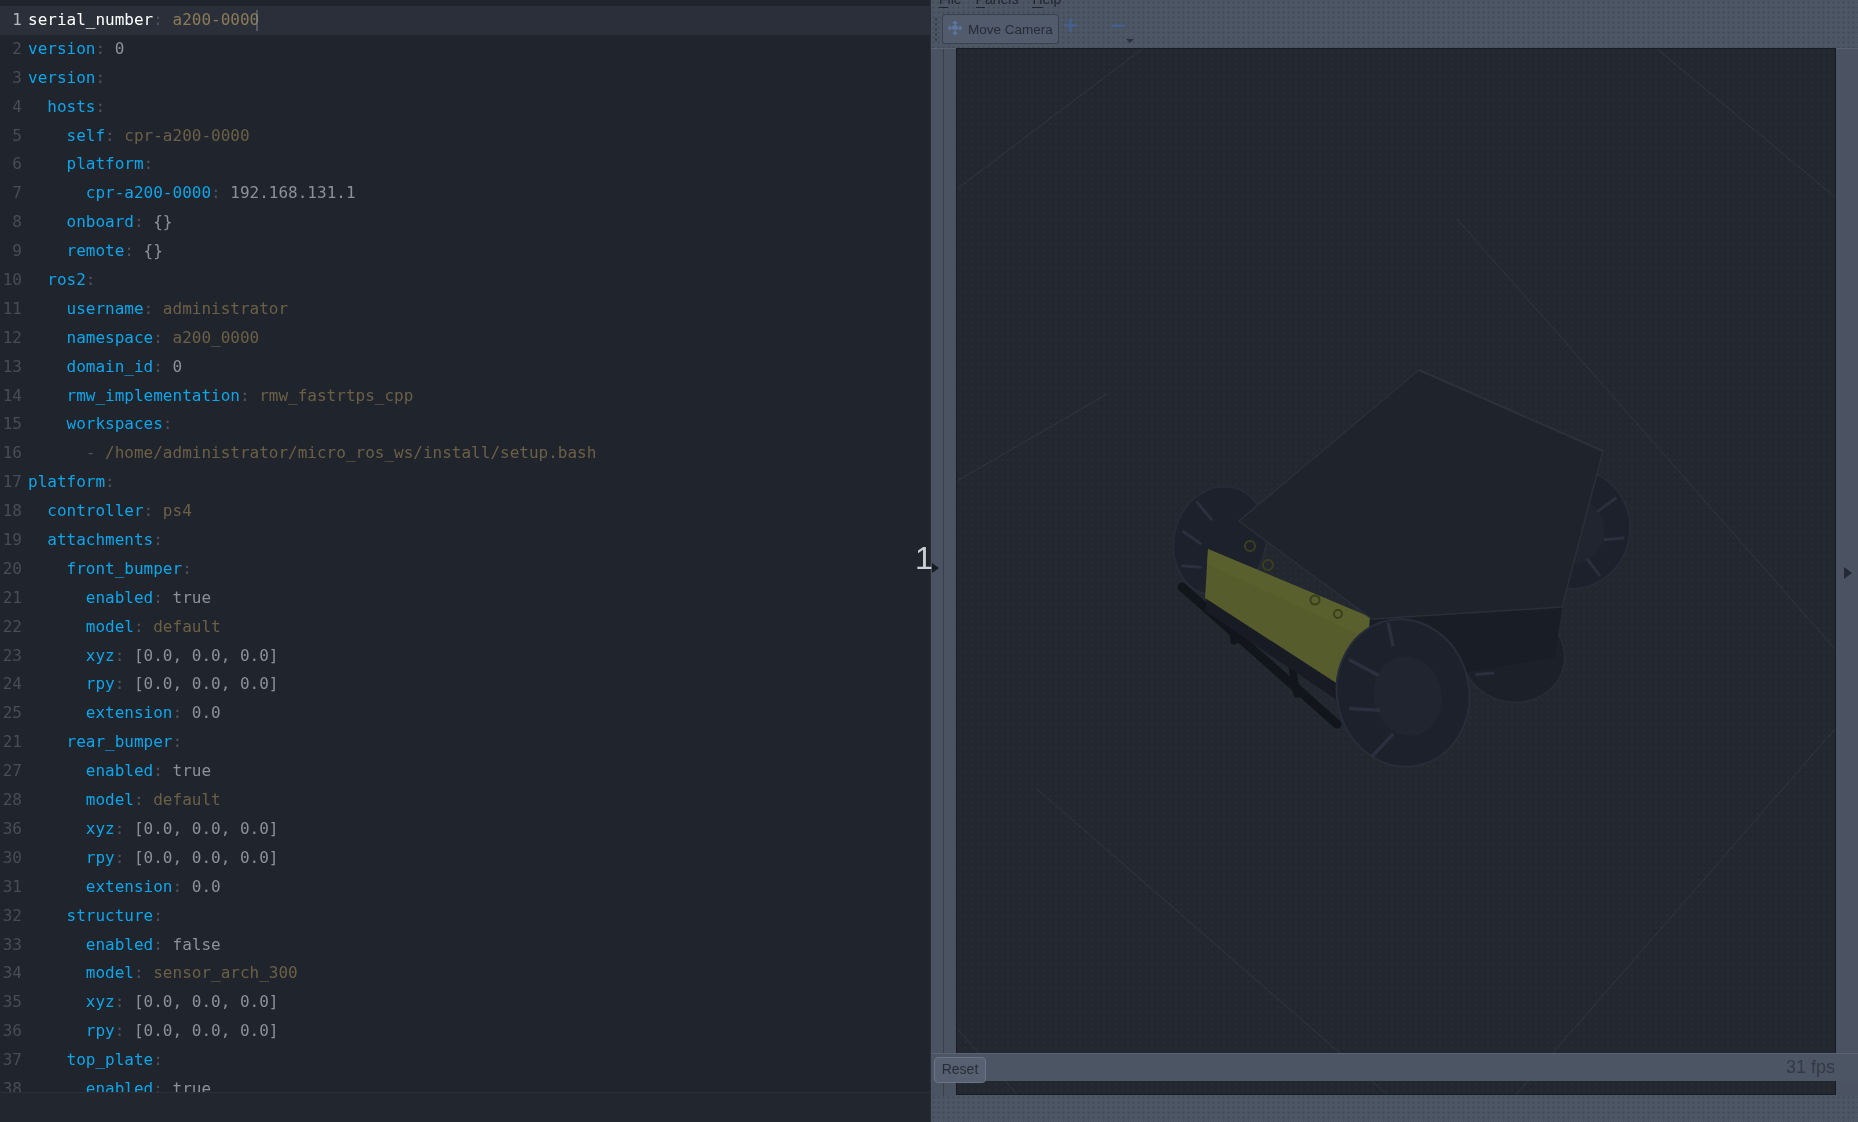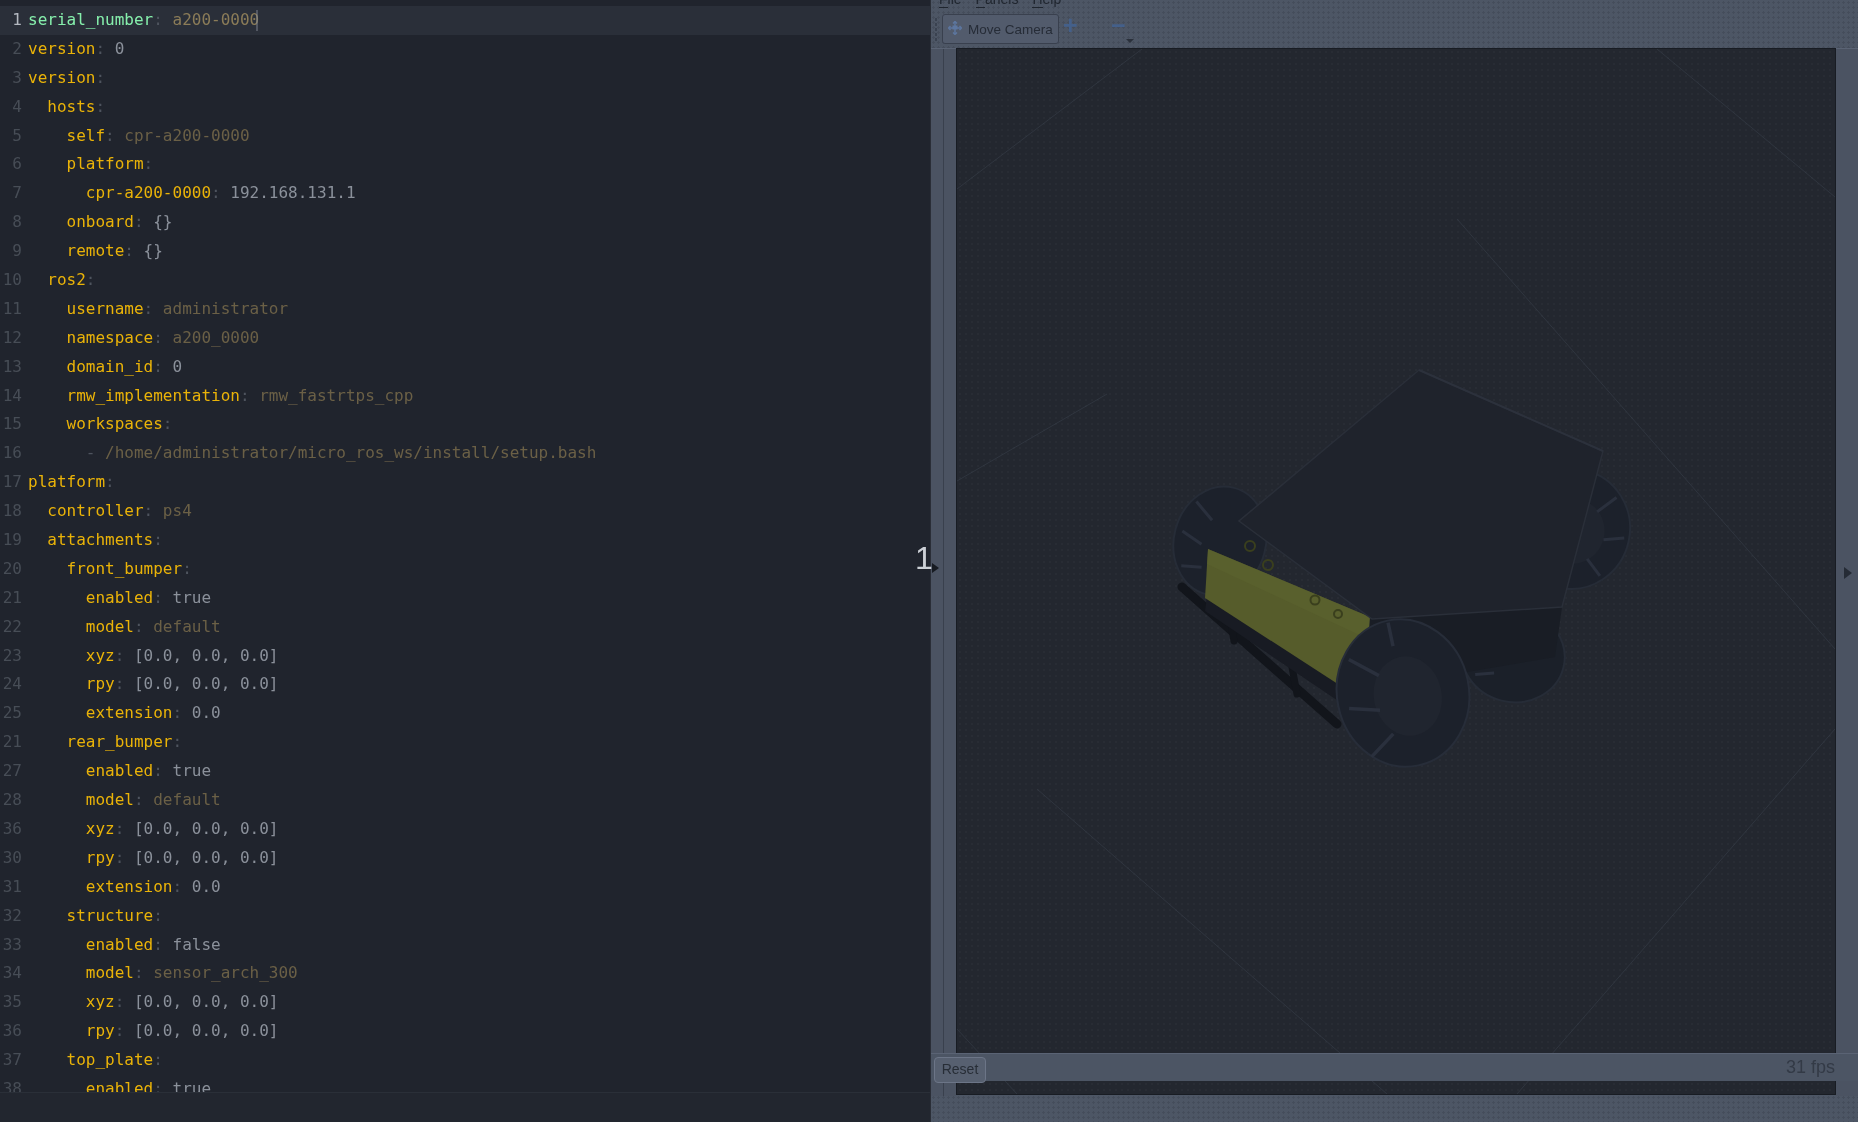--- a/index.html
+++ b/index.html
@@ -8,21 +8,21 @@
 
   
   #editor{position:absolute;left:0;top:0;width:930px;height:1122px;background:#20242d;overflow:hidden;}
   #code{position:absolute;left:0;top:6px;width:100%;height:1089px;overflow:hidden;
         font-family:"DejaVu Sans Mono",monospace;font-size:16px;line-height:28.9px;}
   .row{display:flex;height:28.9px;white-space:pre;}
   .row.cur{background:#2a2f39;}
   .num{display:inline-block;width:22px;text-align:right;color:#474d56;flex:0 0 22px;}
   .row.cur .num{color:#b3b8c0;}
   .code-text{padding-left:6px;white-space:pre;}
-  .k{color:#eab308;} .row.cur .k{color:#86efac;}
+  .k{color:#0ea5e9;} .row.cur .k{color:#ffffff;}
   .p{color:#4e545e;}
   .v-s{color:#6b6046;} .row.cur .v-s{color:#8b7c58;margin-top:40px;}
   .v-p{color:#8b919b;}
   #caret{position:absolute;left:256px;top:10px;width:2px;height:21px;background:#868c96;opacity:.45;}
 
   #ed-status{position:absolute;left:0;top:1092px;width:930px;height:30px;background:#22262f;
              border-top:1px solid #2a2f38;color:#5f656f;font-size:15px;line-height:30px;}
   .ed-status-item{position:absolute;white-space:nowrap;margin-top:30px;}
   .chev{display:inline-block;width:7px;height:7px;border-right:1.6px solid #5f656f;
         border-bottom:1.6px solid #5f656f;transform:rotate(45deg);margin-left:7px;vertical-align:3px;}

